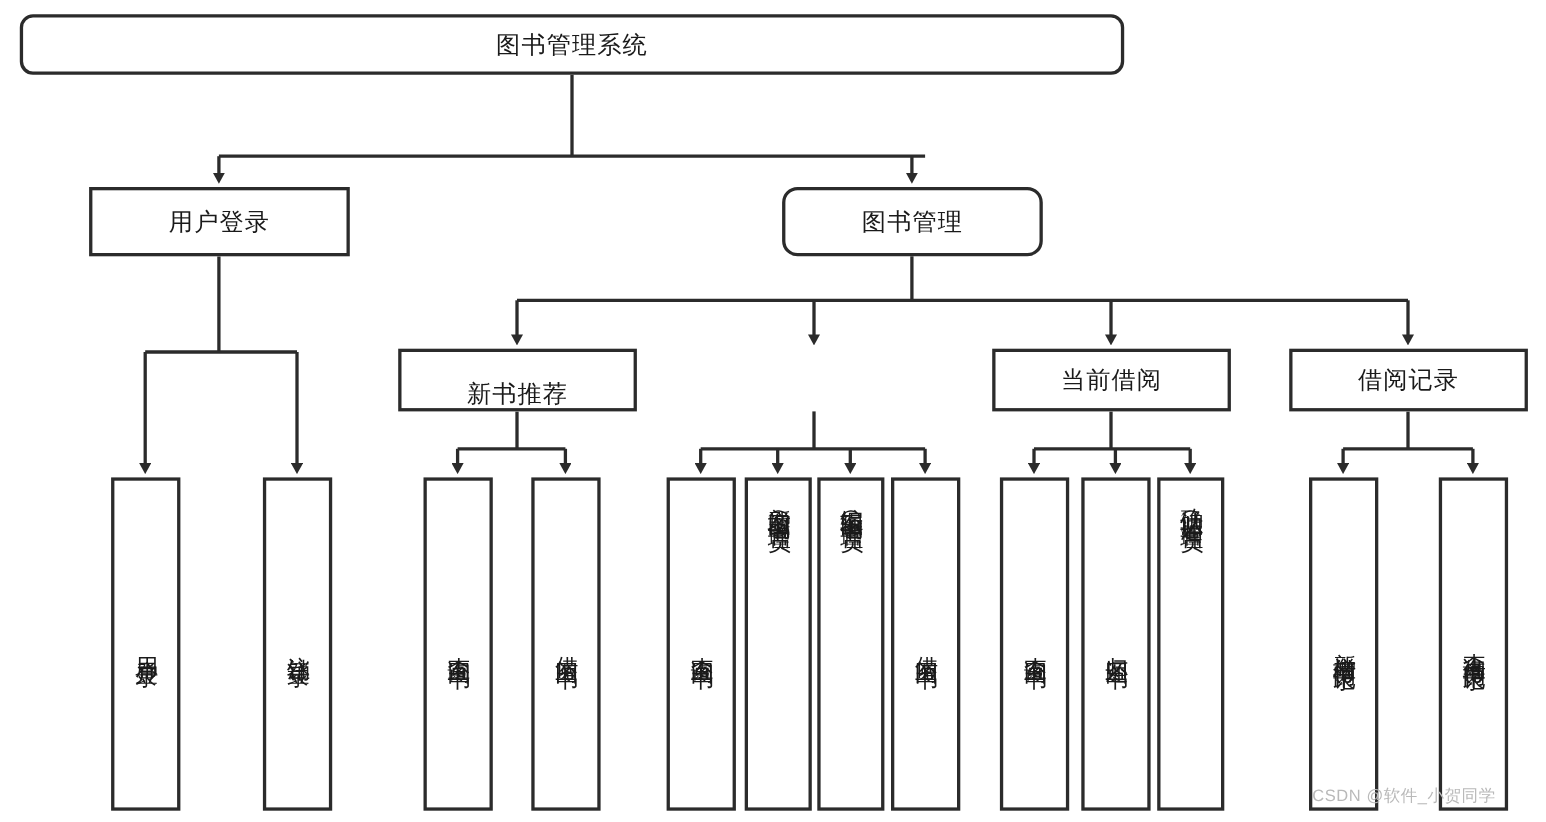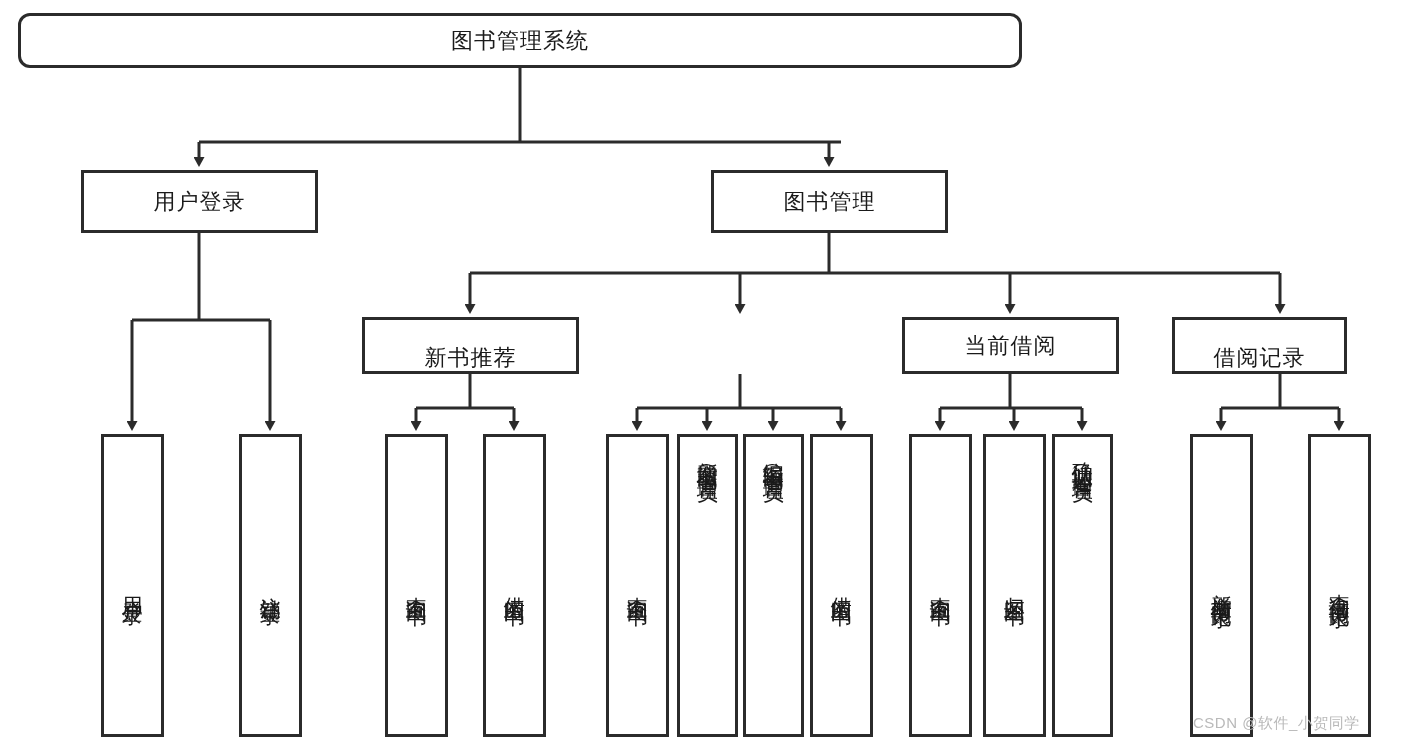--- a/index.html
+++ b/index.html
@@ -127,31 +127,31 @@
     </g>
   </svg>
 
   <div class="node" style="left:18px;top:13px;width:1004px;height:55px;border-radius:12px;">
     <span class="label">图书管理系统</span>
   </div>
 
   <div class="node" style="left:81px;top:170px;width:237px;height:63px;">
     <span class="label">用户登录</span>
   </div>
-  <div class="node" style="left:711px;top:170px;width:237px;height:63px;">
+  <div class="node" style="left:711px;top:170px;width:237px;height:63px;border-radius:14px;">
     <span class="label">图书管理</span>
   </div>
 
   <div class="node" style="left:362px;top:317px;width:217px;height:57px;align-items:flex-end;">
     <span class="label">新书推荐</span>
   </div>
   <div class="node" style="left:902px;top:317px;width:217px;height:57px;">
     <span class="label">当前借阅</span>
   </div>
-  <div class="node" style="left:1172px;top:317px;width:175px;height:57px;align-items:flex-end;">
+  <div class="node" style="left:1172px;top:317px;width:217px;height:57px;">
     <span class="label">借阅记录</span>
   </div>
 
   <div class="node leaf centered" style="left:101px;top:434px;width:63px;height:303px;">
     <span class="label">用户登录</span>
   </div>
   <div class="node leaf centered" style="left:239px;top:434px;width:63px;height:303px;">
     <span class="label">注销登录</span>
   </div>
 

